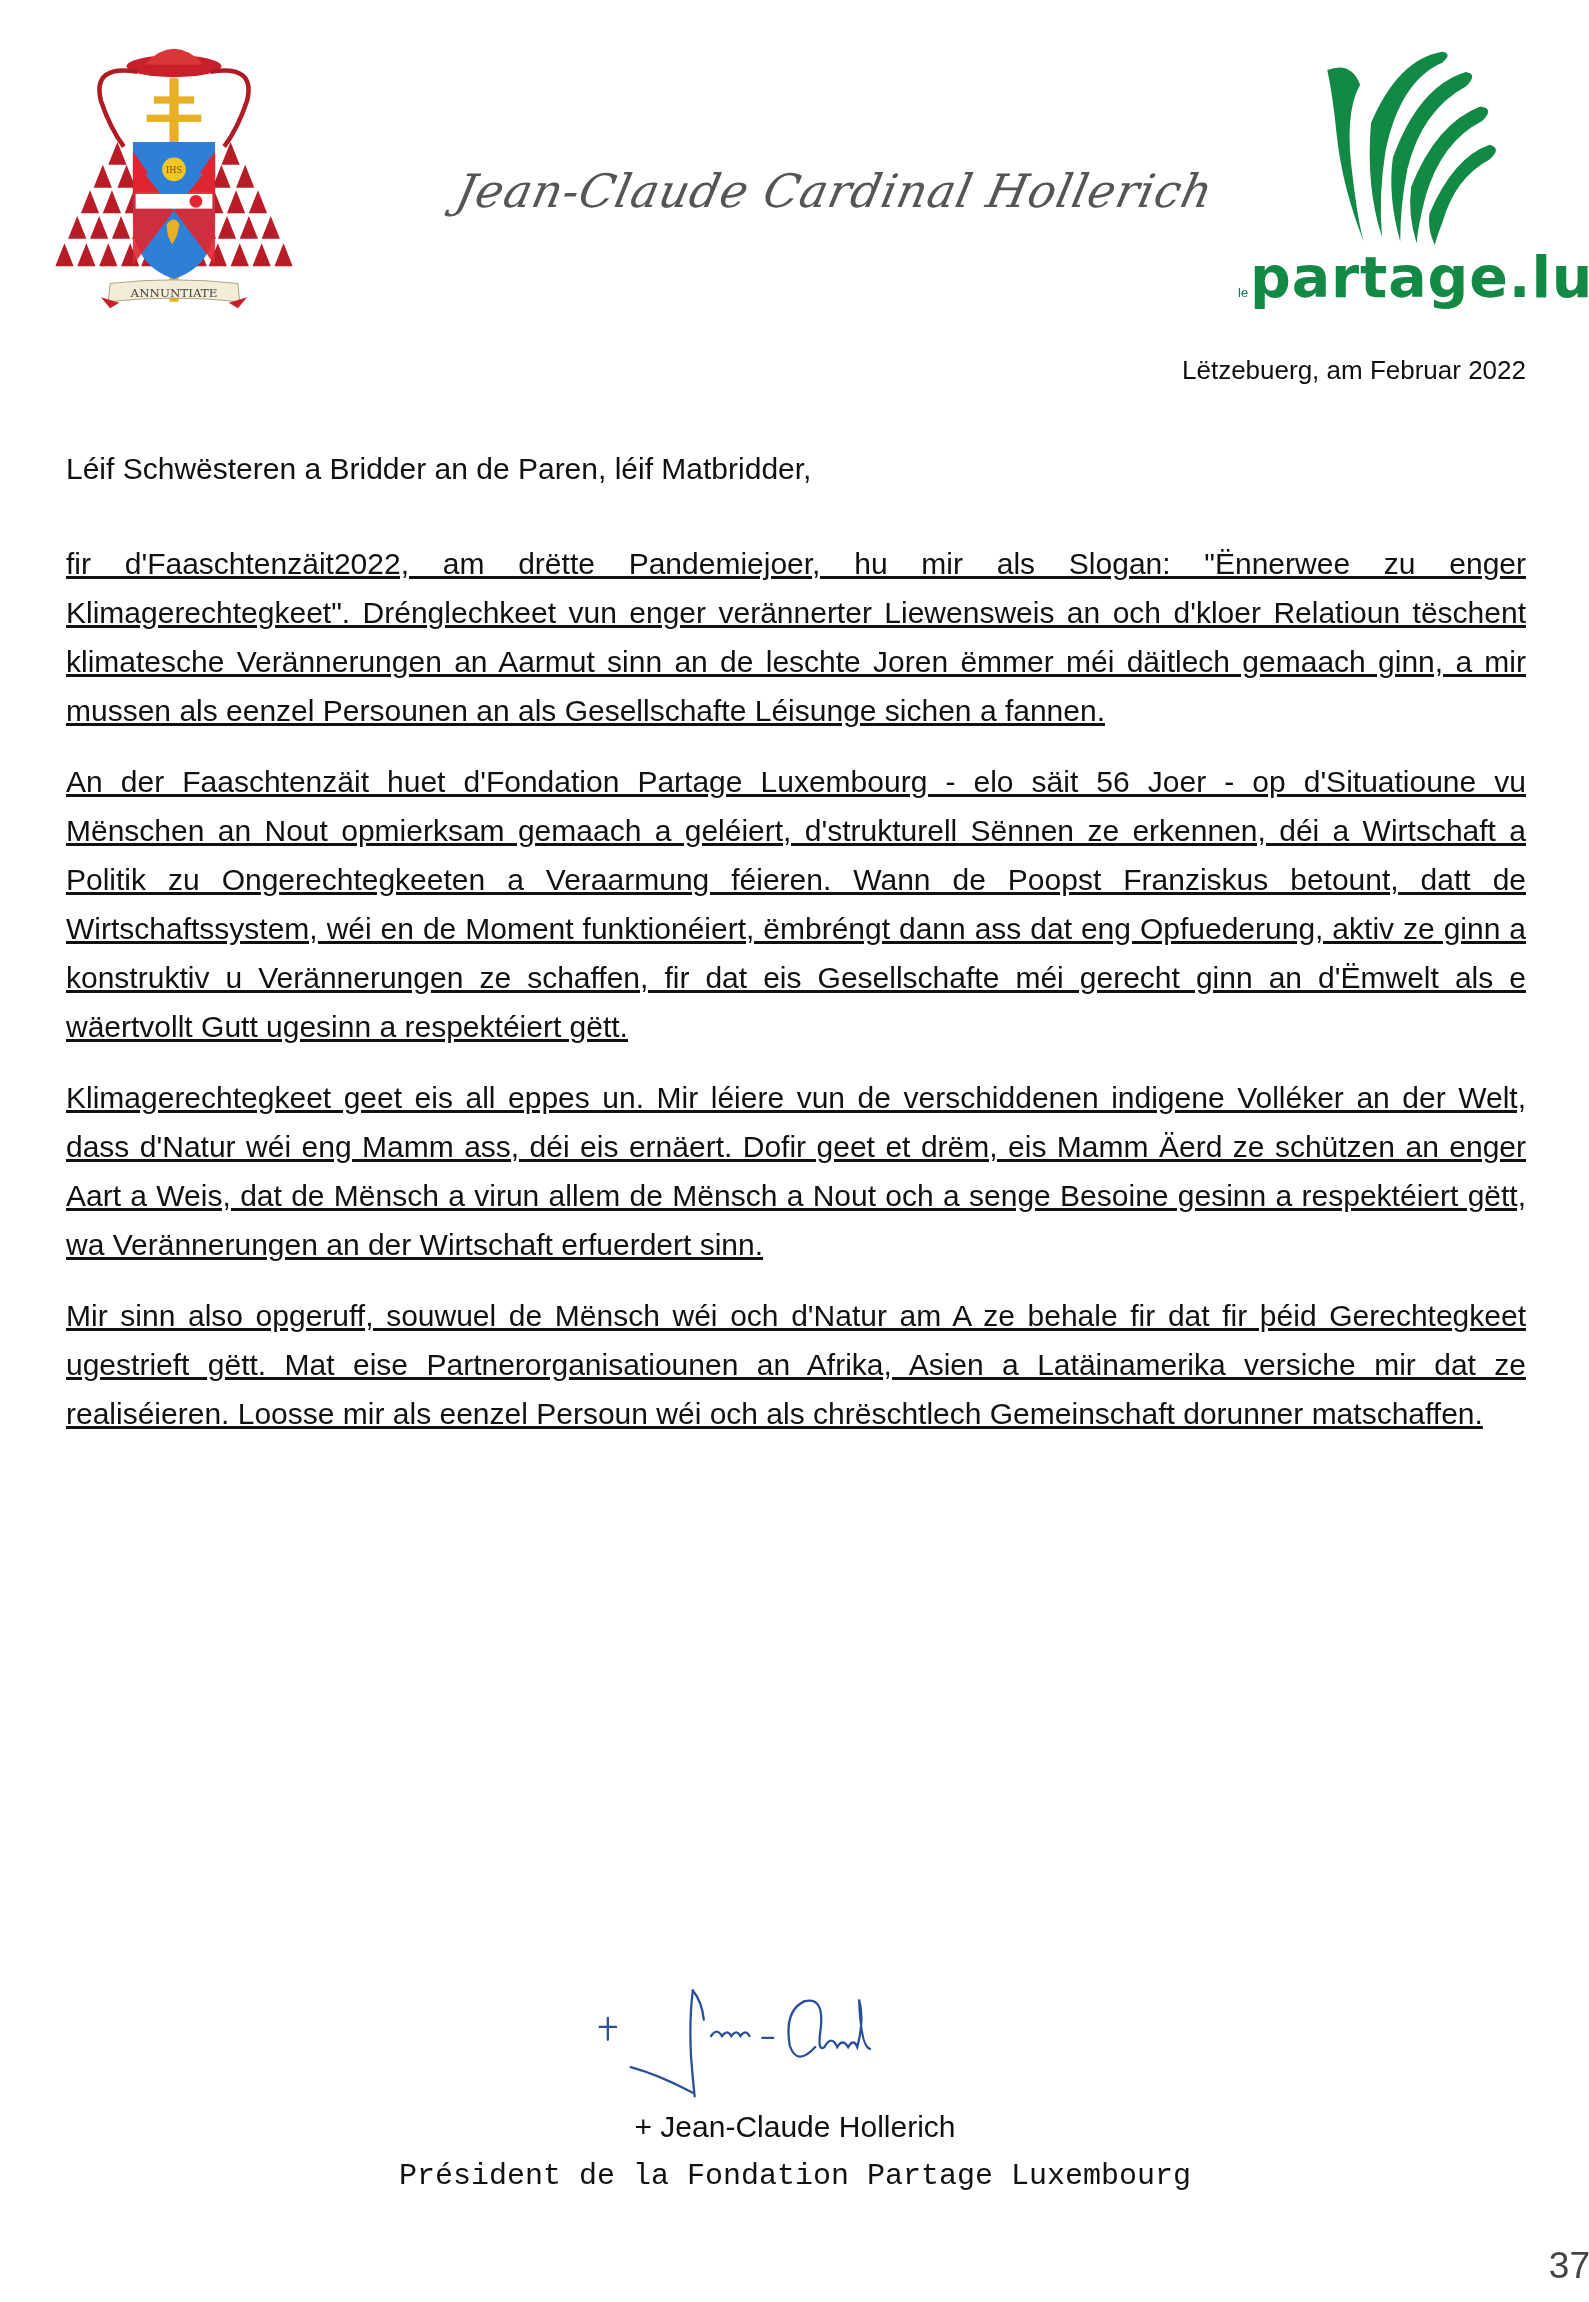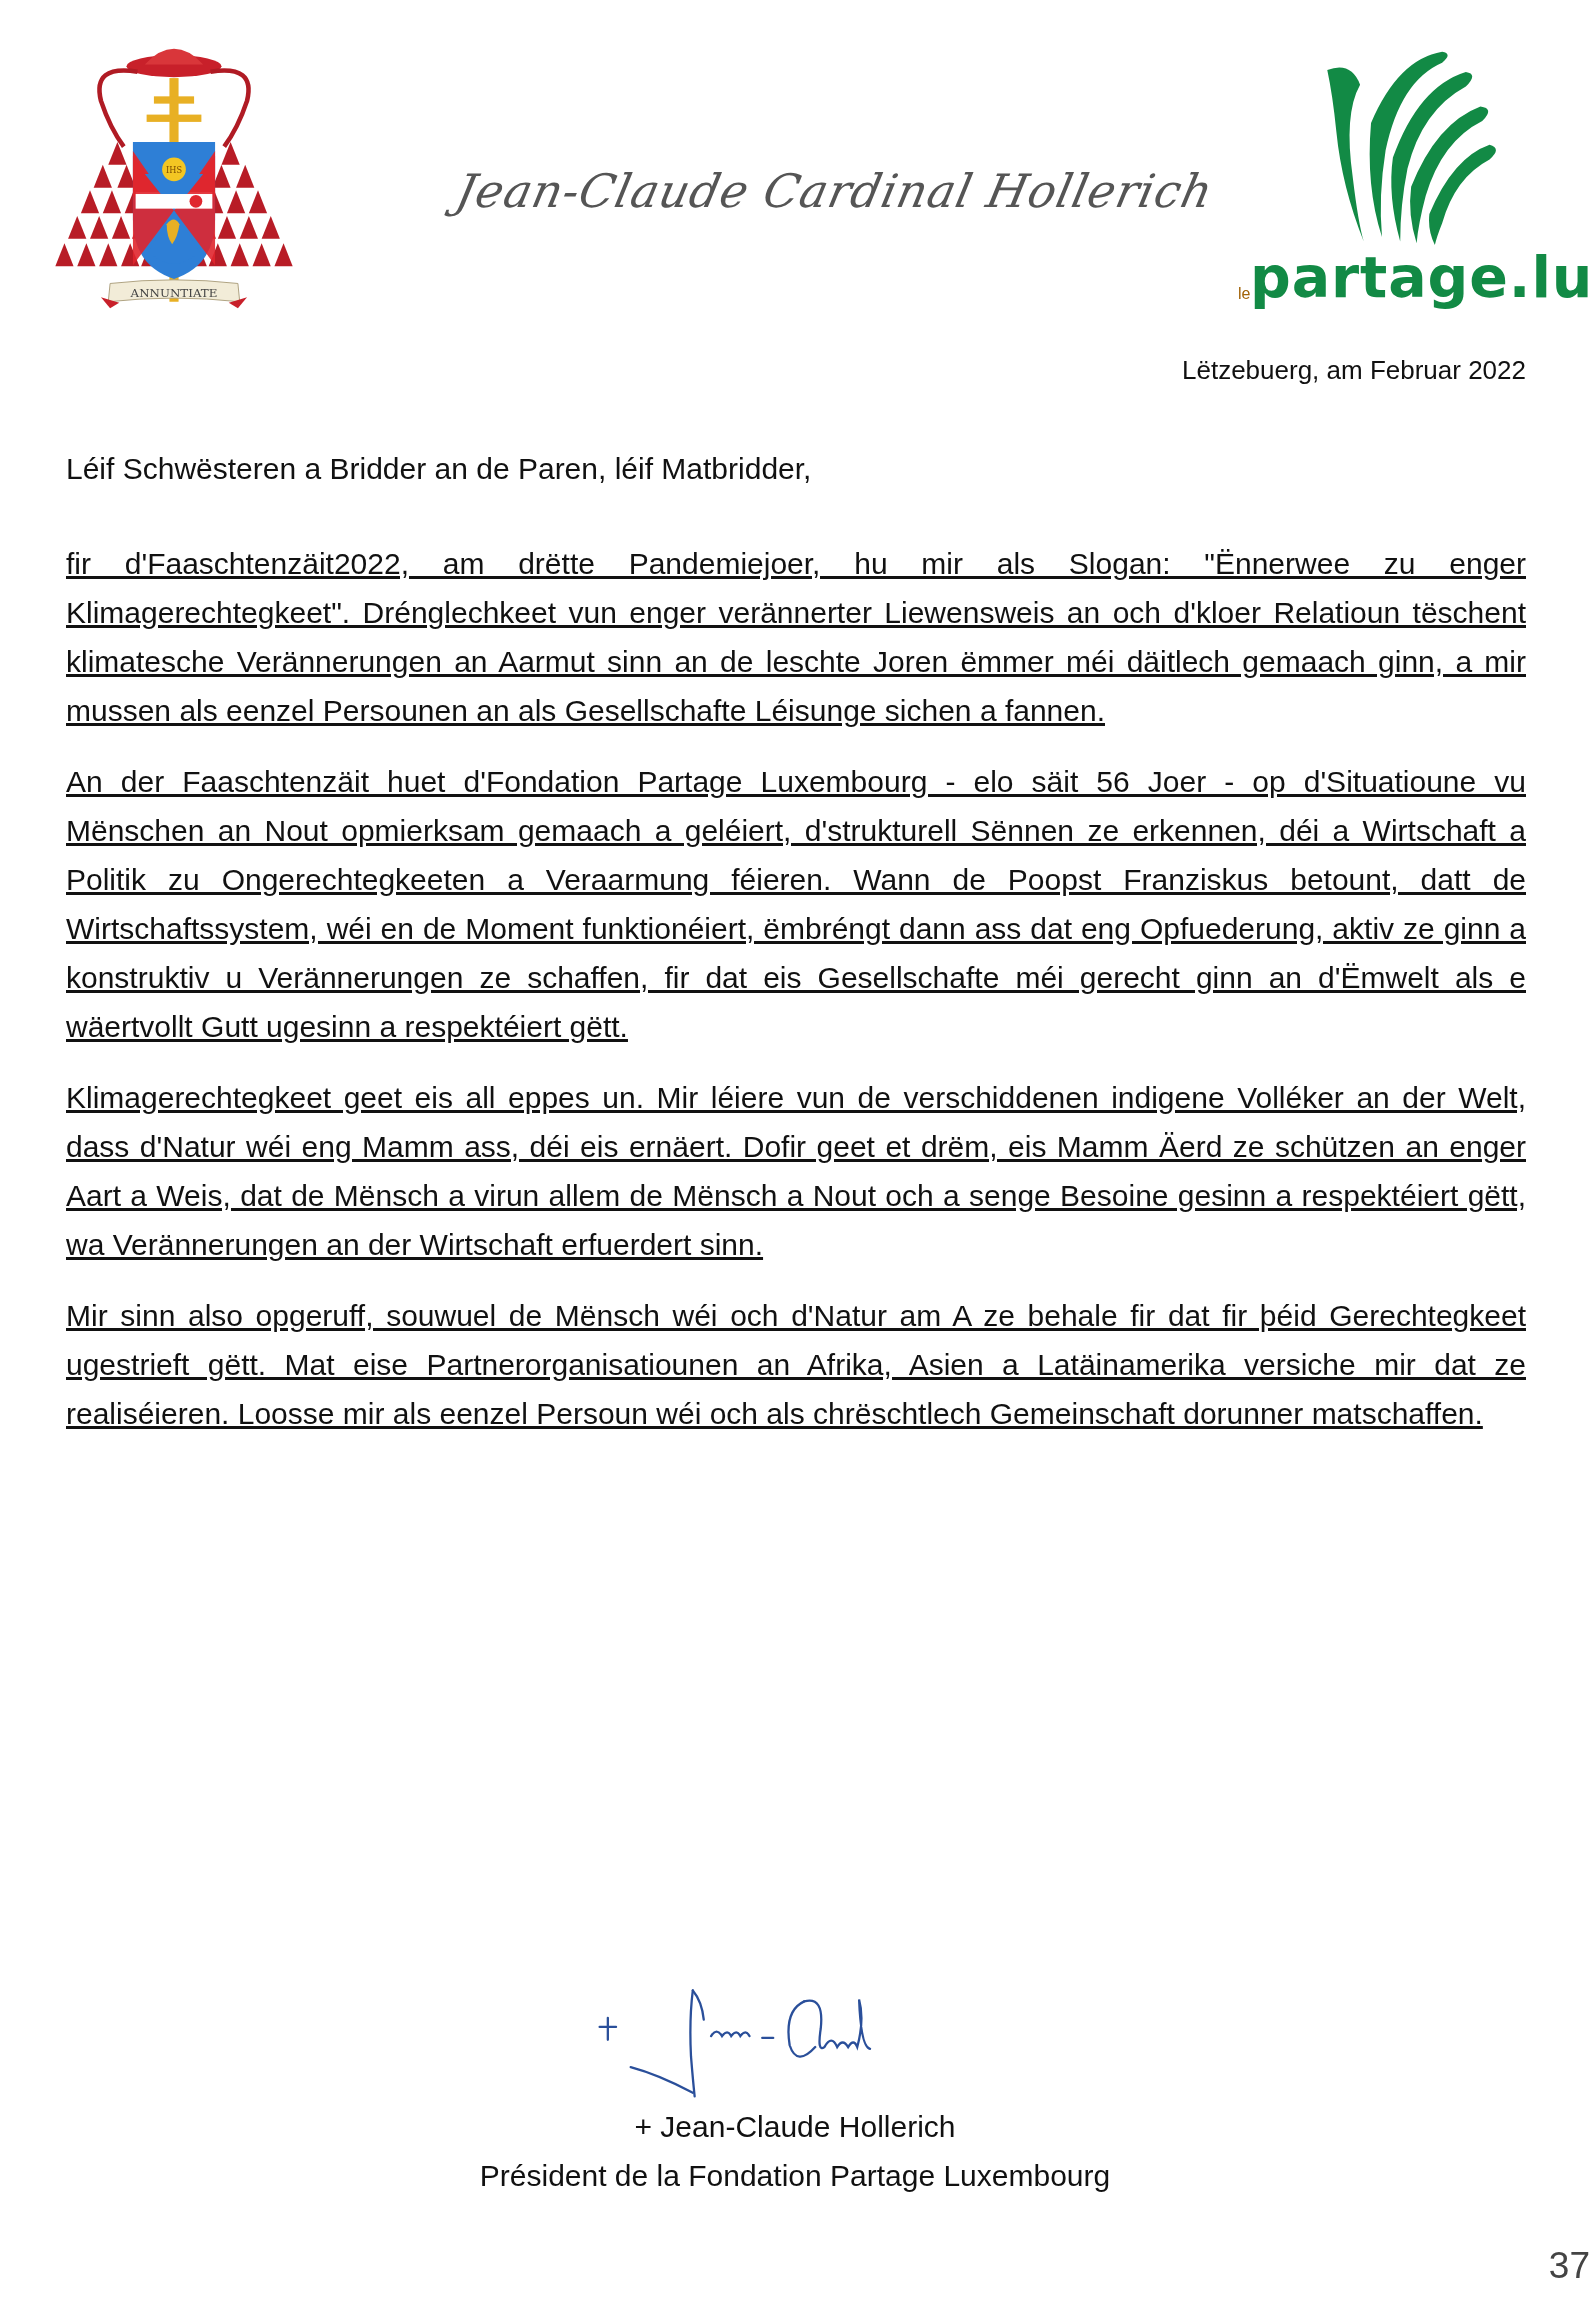--- a/index.html
+++ b/index.html
@@ -9,32 +9,32 @@
 
   
   #crest { left: 37px; top: 37px; width: 274px; height: 283px; }
   #script-name { left: 457px; top: 146px; width: 694px; height: 91px;
     font-family: "DejaVu Serif", serif; font-style: italic; font-size: 46px;
     color: #555; letter-spacing: 0.9px; white-space: nowrap; transform: skewX(-12deg);
     line-height: 91px; }
   #partage-mark { left: 1316px; top: 50px; width: 183px; height: 196px; }
   #partage-text { left: 1250px; top: 245px; font-family: "DejaVu Sans", sans-serif;
     font-weight: bold; font-size: 57px; color: #128a45; letter-spacing: 0.9px; line-height: 64px; }
-  #partage-stray { left: 1238px; top: 285px; font-size: 16px; color: #a16207; }
+  #partage-stray { left: 1238px; top: 285px; font-size: 13px; color: #0f766e; }
 
   
   .line-right { right: 64px; top: 349px; font-size: 26px; line-height: 42px; }
   #salutation { left: 66px; top: 448px; font-size: 30px; line-height: 42px; }
   #body { left: 66px; top: 539px; width: 1460px; font-size: 30px; line-height: 49px; }
   #body p { margin: 0 0 22px 0; text-align: justify; text-align-last: left; text-decoration: underline; }
 
   
   #signature { left: 585px; top: 1983px; width: 402px; height: 119px; }
   #sig-name { left: 0; width: 1590px; top: 2105px; text-align: center; font-size: 30px; line-height: 44px; }
-  #sig-title { left: 0; width: 1590px; top: 2154px; text-align: center; font-size: 30px; line-height: 44px; }
+  #sig-title { left: 0; width: 1590px; top: 2154px; text-align: center; font-size: 30px; line-height: 44px; font-family: Liberation Mono, monospace; }
   #page-number { left: 0; width: 1590px; top: 2243px; text-align: right; font-size: 37px;
     color: #444; line-height: 46px; font-family: "Liberation Sans", sans-serif; }
 </style>
 </head>
 <body>
 
 <svg id="crest" class="abs" viewBox="0 0 300 310">
 
   <ellipse cx="150" cy="32" rx="52" ry="12" fill="#c8202a"></ellipse>
   <path d="M118 30 Q150 -4 182 30 Z" fill="#d9363a"></path>

